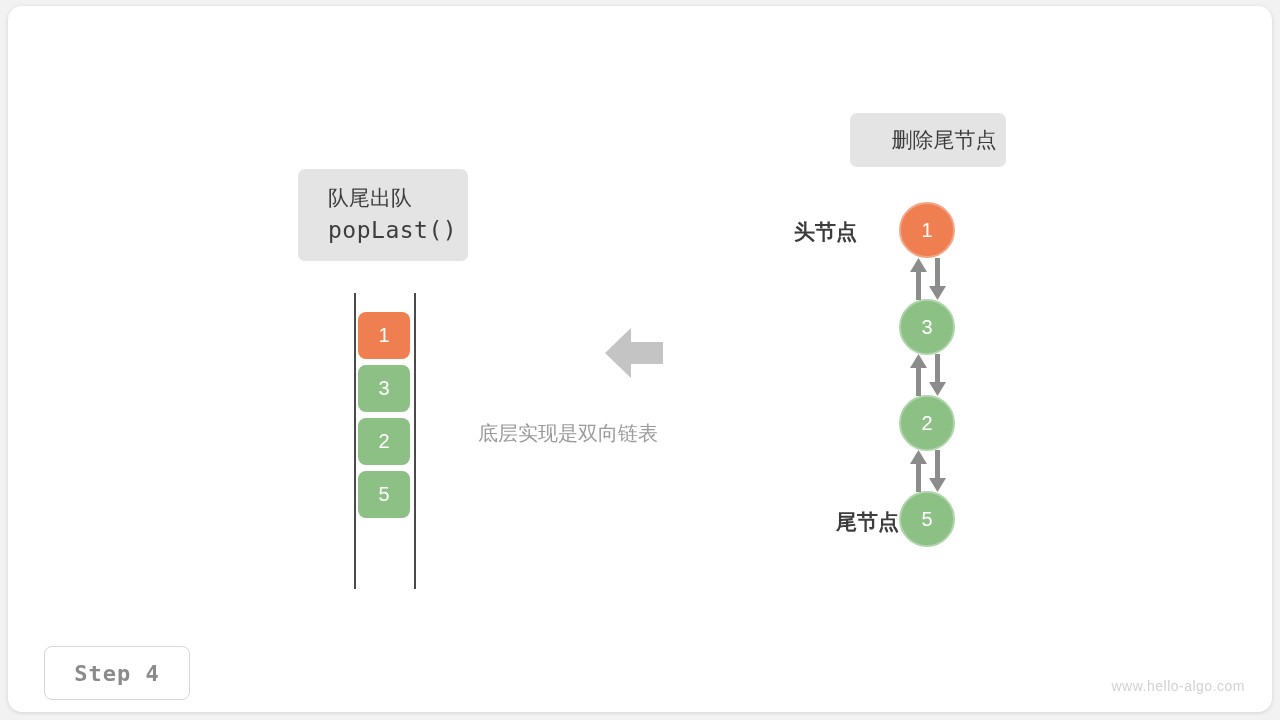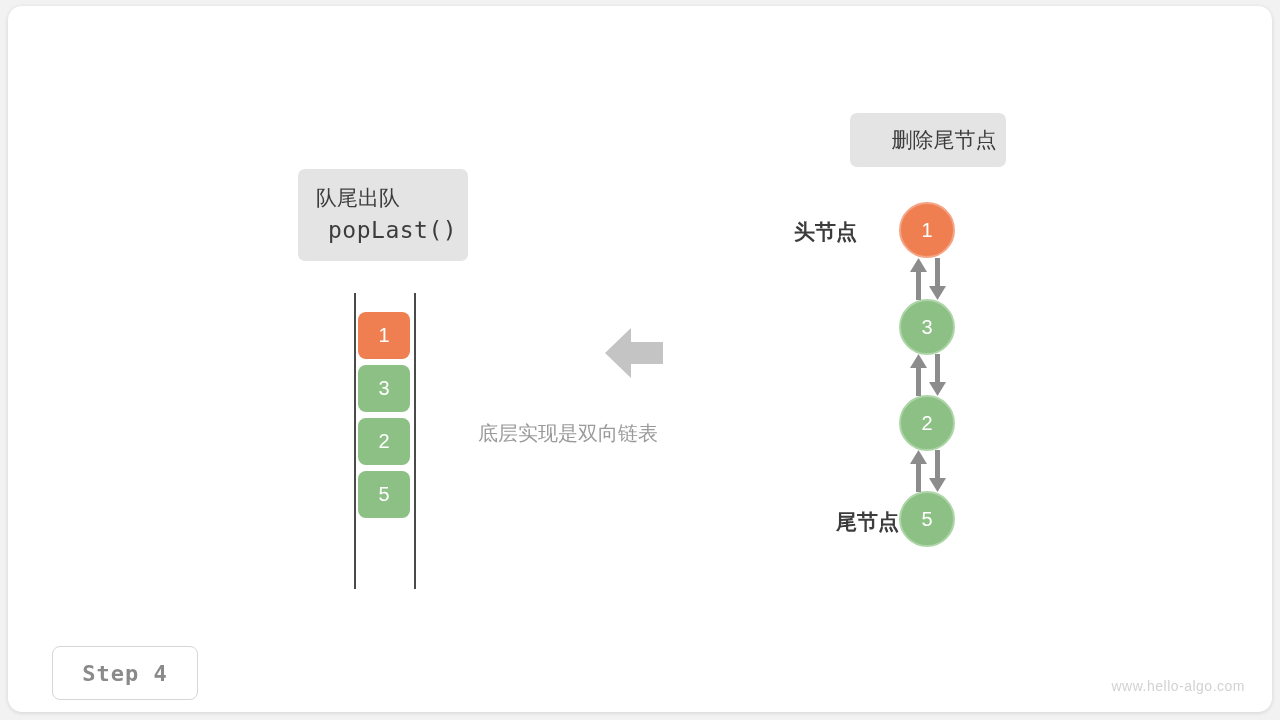--- a/index.html
+++ b/index.html
@@ -53,21 +53,21 @@
   #chip-poplast {
     left: 290px;
     top: 163px;
     width: 170px;
     height: 92px;
     padding: 0 10px;
   }
   #chip-poplast .chip-line.cn {
     font-size: 21px;
     align-self: flex-start;
-    margin-left: 8px;
+    margin-left: 20px;
   }
   #chip-poplast .chip-line.mono {
     font-family: "DejaVu Sans Mono", "Liberation Mono", monospace;
     font-size: 23px;
     align-self: flex-start;
     margin-left: 20px;
     letter-spacing: 0.5px;
   }
 
   #chip-delete-tail {
@@ -156,21 +156,21 @@
     color: #3c3c3c;
     font-size: 21px;
     font-weight: bold;
     white-space: nowrap;
     text-align: center;
   }
 
   
   #step-badge {
     position: absolute;
-    left: 44px;
+    left: 36px;
     top: 640px;
     width: 146px;
     height: 54px;
     border: 1px solid #d6d6d6;
     border-radius: 8px;
     background: #ffffff;
     display: flex;
     align-items: center;
     justify-content: center;
     font-family: "DejaVu Sans Mono", "Liberation Mono", monospace;

